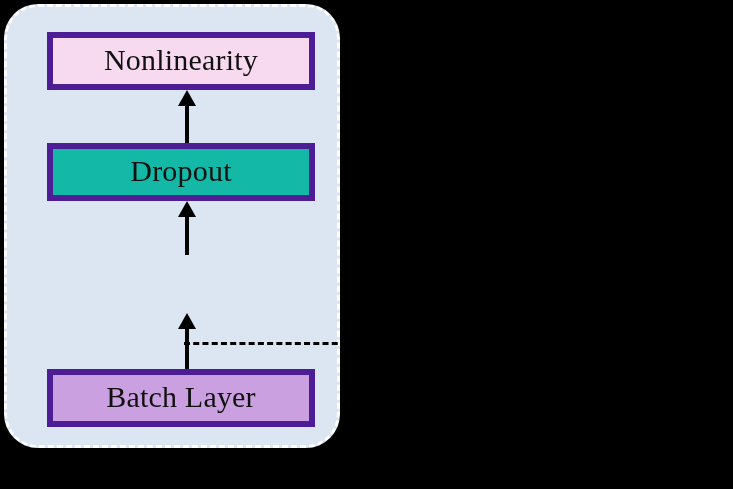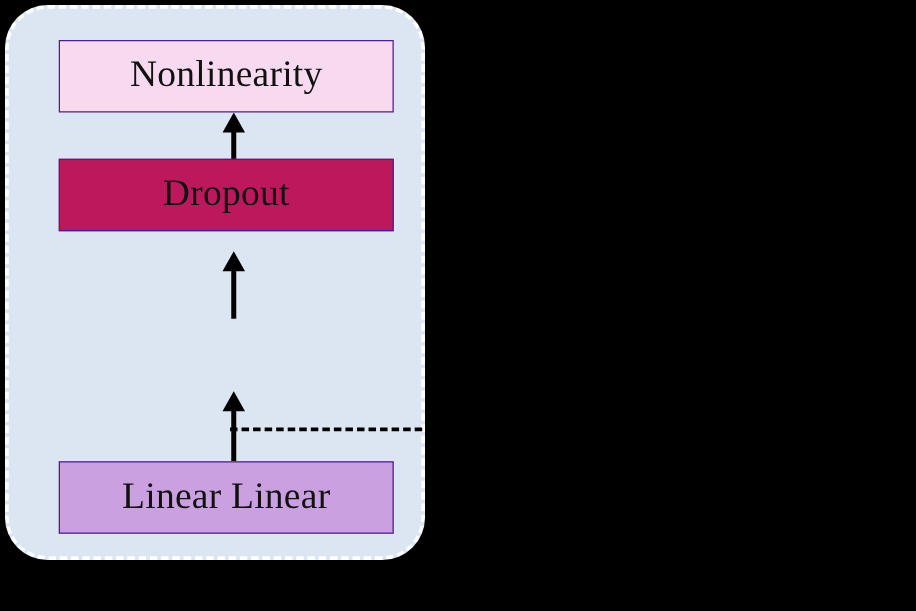--- a/index.html
+++ b/index.html
@@ -34,36 +34,36 @@
     border: 3px dashed #ffffff;
   }
 
   
   .layer-box {
     position: absolute;
     left: 40px;
     width: 268px;
     height: 58px;
     box-sizing: border-box;
-    border: 1px solid #4c1d95;
+    border: 6px solid #4c1d95;
     display: flex;
     align-items: center;
     justify-content: center;
     font-size: 30px;
     line-height: 1;
     color: #111111;
     letter-spacing: 0.2px;
   }
   .layer-box .layer-label {
     display: block;
     transform: translateY(-1px);
   }
 
   .box-nonlinearity { top: 25px;  background: #f8daf0; }
-  .box-dropout      { top: 120px; background: #be185d; text-align: right; }
+  .box-dropout      { top: 136px; background: #14b8a6; text-align: right; }
   .box-batchnorm    { top: 248px; background: #f8daf0; }
   .box-linear       { top: 362px; background: #caa0e0; }
 
   
   .arrow {
     position: absolute;
     left: 171px;
     width: 18px;
   }
   .arrow .shaft {
@@ -126,18 +126,18 @@
 
 
     <div class="arrow arrow-3">
       <div class="head"></div>
       <div class="shaft"></div>
     </div>
 
     <div class="skip-line"></div>
 
     <div class="layer-box box-linear">
-      <span class="layer-label">Linear Linear</span>
+      <span class="layer-label">Batch Layer</span>
     </div>
 
   </div>
 
 </div>
 
 </body></html>

